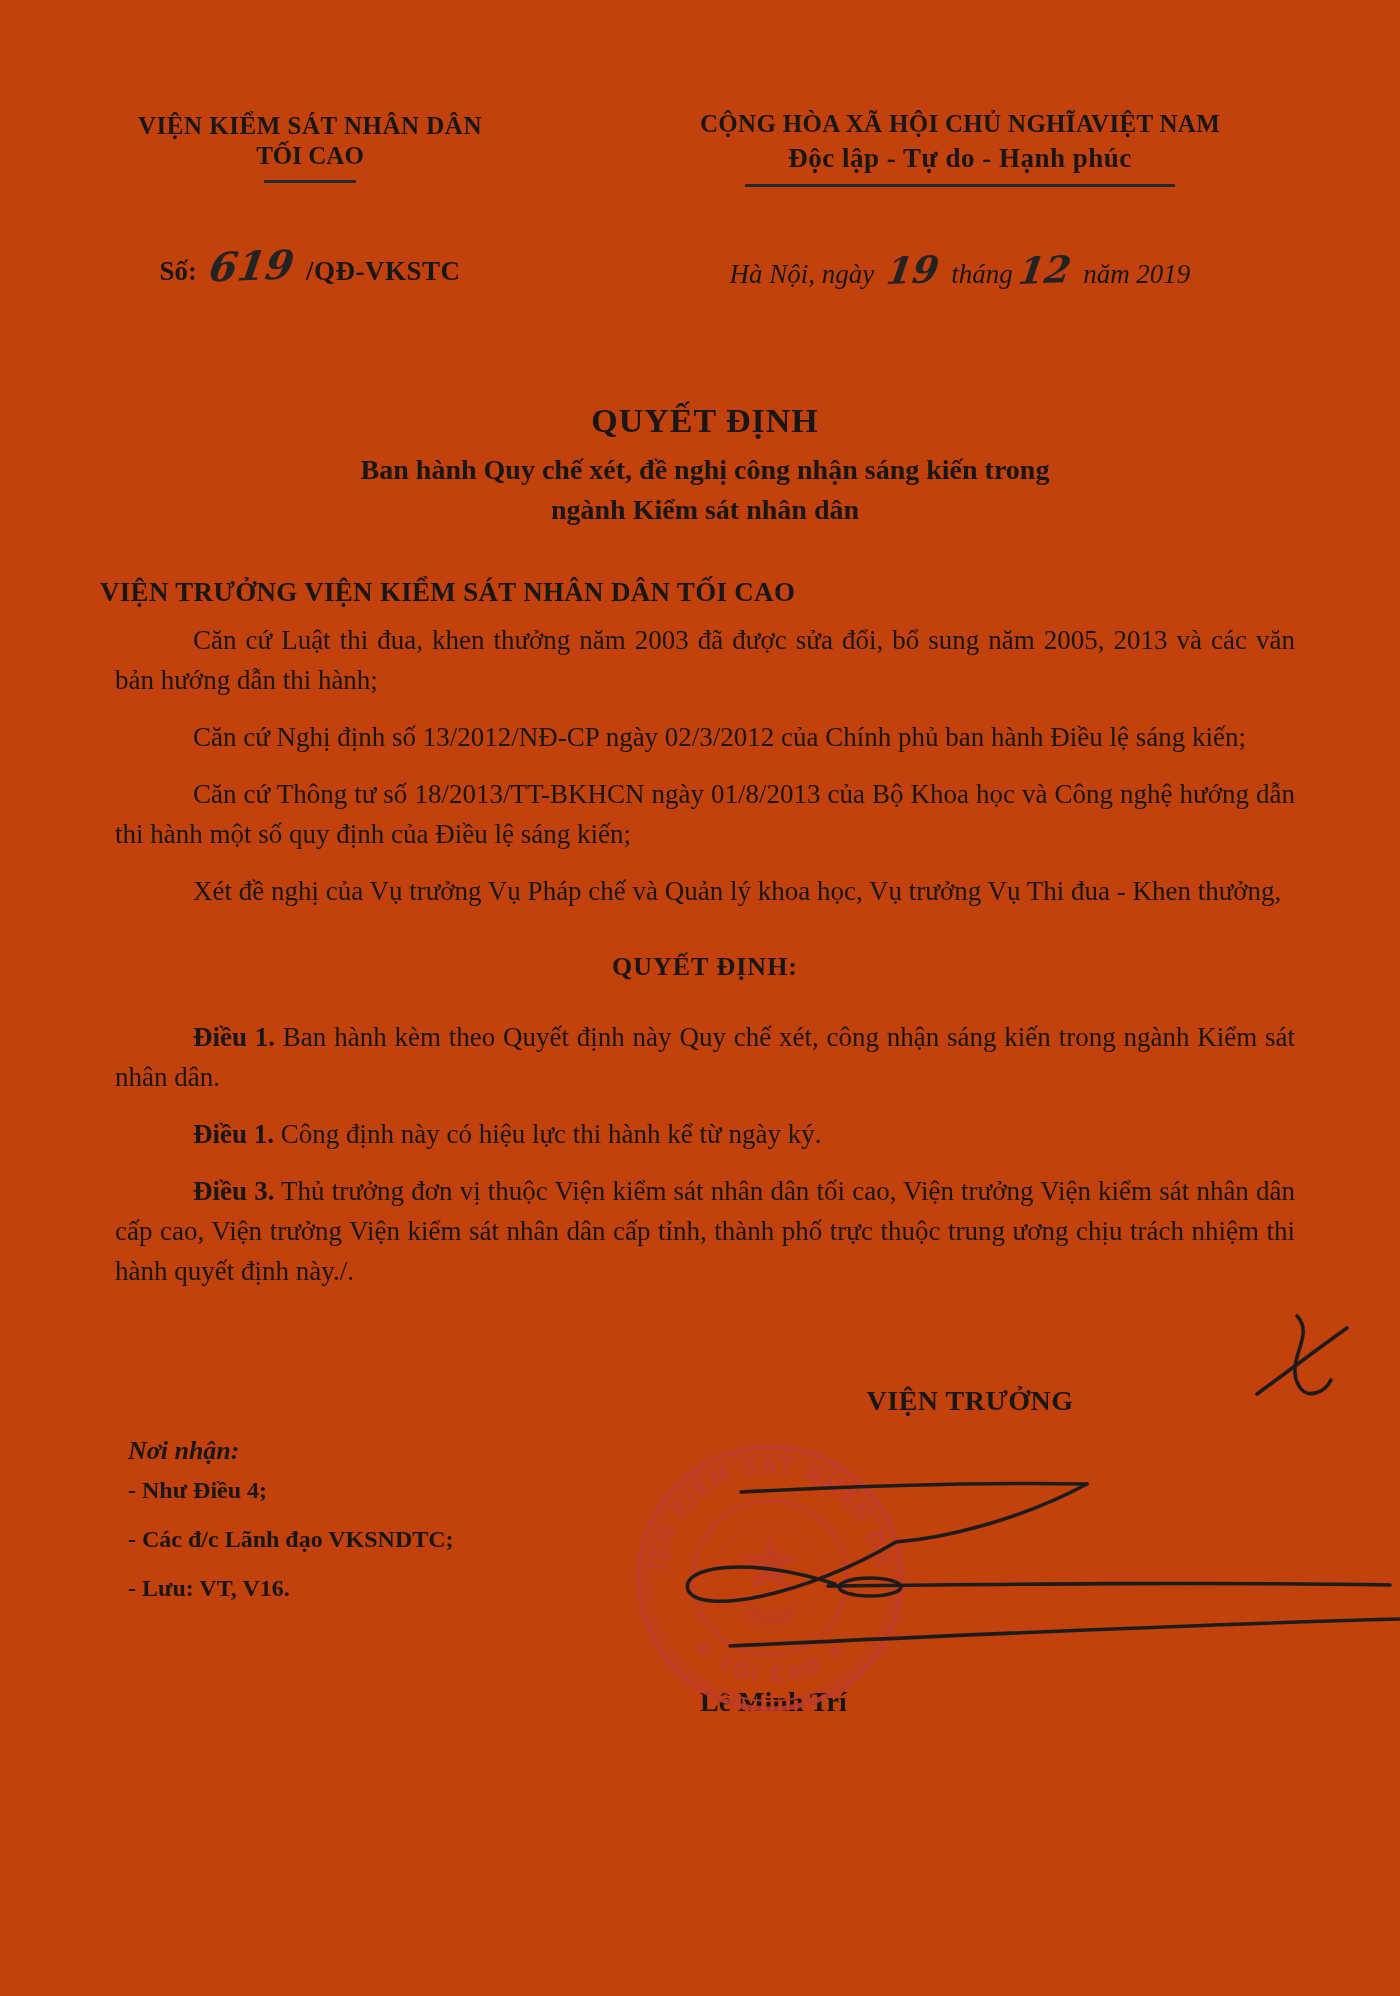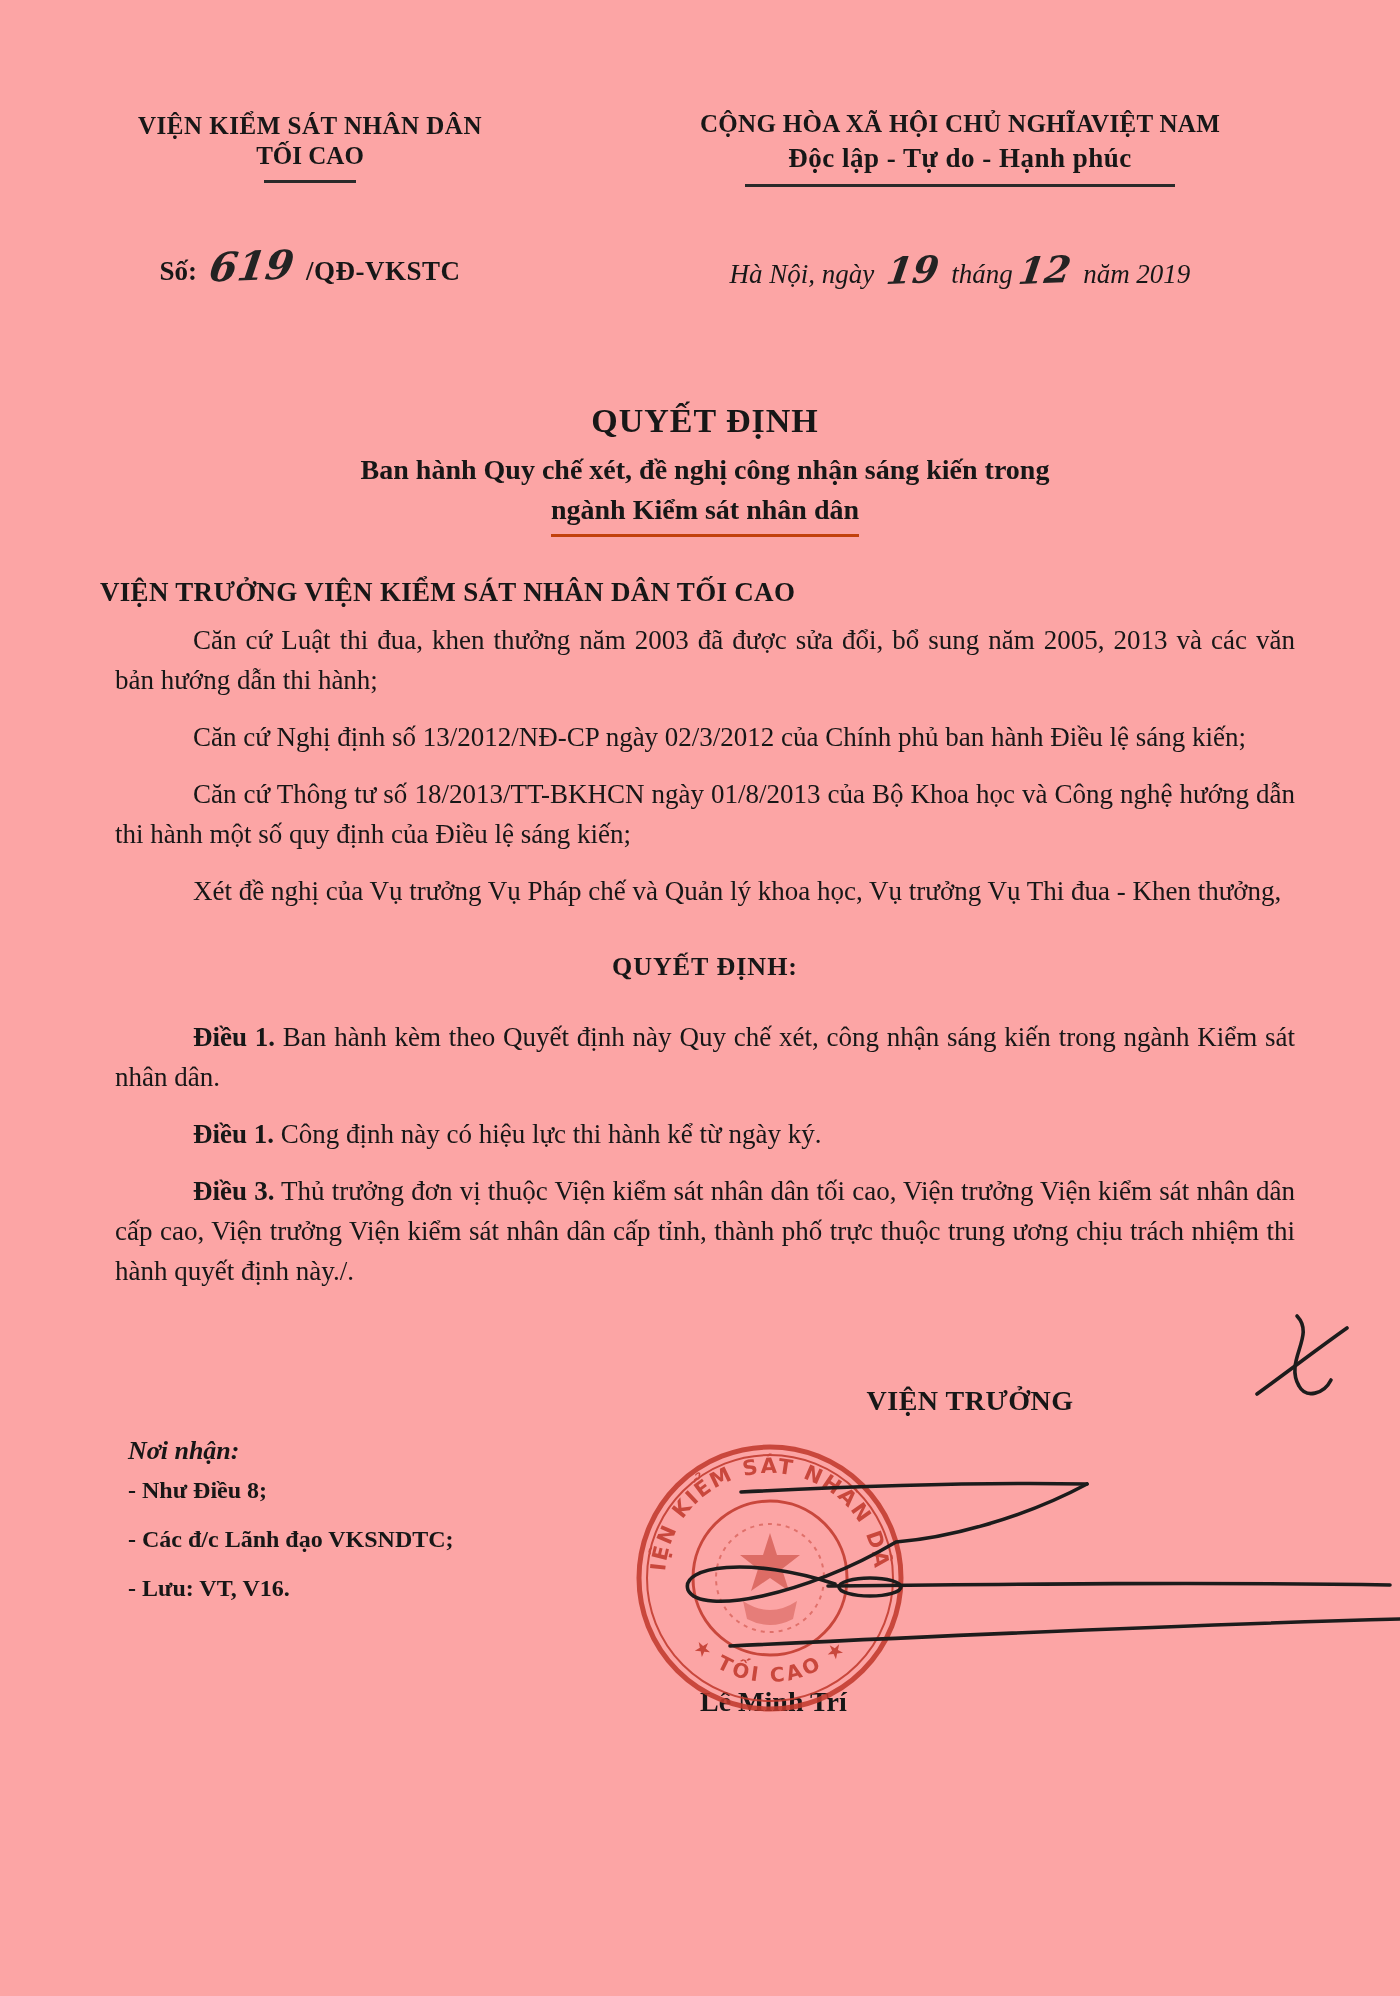--- a/index.html
+++ b/index.html
@@ -1,19 +1,19 @@
 <!DOCTYPE html>
 <html><head>
 <meta charset="utf-8">
 <style>
   html,body{margin:0;padding:0;background:#ffffff;}
   .page{
     position:relative;
     width:1400px;height:1996px;
-    background:#fca5a5;
+    background:#c2410c;
     font-family:"Liberation Serif","DejaVu Serif",serif;
     color:#171717;
     overflow:hidden;
   }
   
   .hdr-left{position:absolute;left:110px;top:112px;width:400px;text-align:center;}
   .hdr-left .l1{font-size:25px;font-weight:bold;letter-spacing:.5px;}
   .hdr-left .l2{font-size:25px;font-weight:bold;margin-top:2px;}
   .rule-s{width:92px;border-top:3px solid #2a2a2a;margin:10px auto 0;}
   .num-line{position:absolute;left:110px;top:246px;width:400px;text-align:center;font-size:27px;}
@@ -101,21 +101,21 @@
 
     <p><span class="art-label">Điều 1.</span><span> Ban hành kèm theo Quyết định này Quy chế xét, công nhận sáng kiến trong ngành Kiểm sát nhân dân.</span></p>
     <p><span class="art-label">Điều 1.</span><span> Công định này có hiệu lực thi hành kể từ ngày ký.</span></p>
     <p><span class="art-label">Điều 3.</span><span> Thủ trưởng đơn vị thuộc Viện kiểm sát nhân dân tối cao, Viện trưởng Viện kiểm sát nhân dân cấp cao, Viện trưởng Viện kiểm sát nhân dân cấp tỉnh, thành phố trực thuộc trung ương chịu trách nhiệm thi hành quyết định này./.</span></p>
   </div>
 
   <div class="sig-title">VIỆN TRƯỞNG</div>
 
   <div class="recipients">
     <div class="lbl">Nơi nhận:</div>
-    <div class="item">- Như Điều 8;</div>
+    <div class="item">- Như Điều 4;</div>
     <div class="item">- Các đ/c Lãnh đạo VKSNDTC;</div>
     <div class="item">- Lưu: VT, V16.</div>
   </div>
 
   <svg class="stamp" viewBox="0 0 274 274">
     <g stroke="#c23b2e" fill="none">
       <circle cx="137" cy="137" r="131" stroke-width="5"></circle>
       <circle cx="137" cy="137" r="123" stroke-width="2"></circle>
       <circle cx="137" cy="137" r="77" stroke-width="3"></circle>
       <circle cx="137" cy="137" r="54" stroke-width="2" stroke-dasharray="4 5" opacity=".55"></circle>

